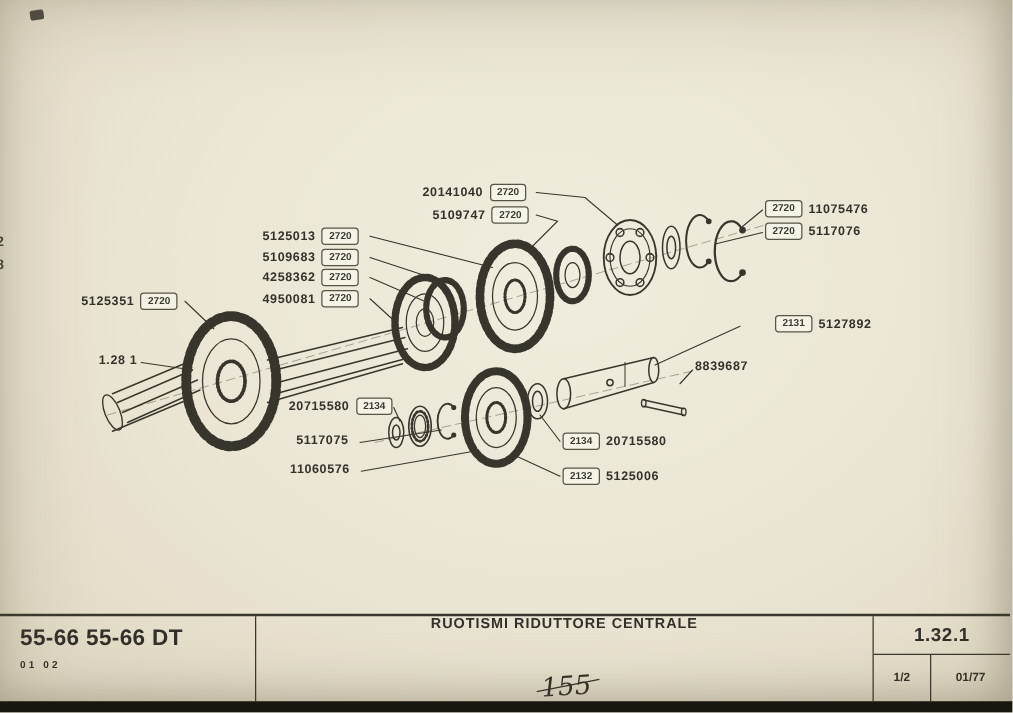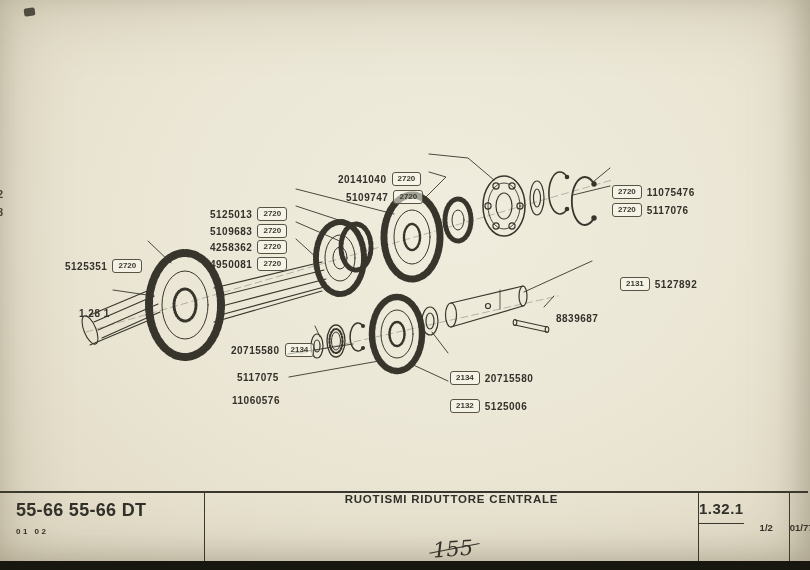--- a/index.html
+++ b/index.html
@@ -2,21 +2,21 @@
 <html><head>
 <meta charset="utf-8">
 <style>
   html,body{margin:0;padding:0;}
   body{
     width:810px;height:570px;position:relative;overflow:hidden;
     background:radial-gradient(ellipse at 55% 38%, #f0edde 0%, #eae5d3 55%, #ded7c2 100%);
     font-family:"Liberation Sans",sans-serif;color:#32302a;
   }
   .art{position:absolute;left:0;top:0;}
-  .callout{position:absolute;display:flex;align-items:center;gap:5px;white-space:nowrap;z-index:3;margin-top:25px;}
+  .callout{position:absolute;display:flex;align-items:center;gap:5px;white-space:nowrap;z-index:3;}
   .pn{font-size:10px;font-weight:700;letter-spacing:.5px;color:#33312a;}
   .ref{font-size:8px;font-weight:600;color:#3b392f;border:1px solid #575446;border-radius:3px;
        padding:1px 5px 1.5px;background:rgba(252,251,240,.55);line-height:1.2;}
   .edge-mark{position:absolute;left:-3px;font-size:11px;font-weight:600;color:#45433a;z-index:3;}
   .corner-blob{position:absolute;left:24px;top:8px;width:11px;height:8px;background:#35332b;
        transform:rotate(-8deg);border-radius:2px;opacity:.85;z-index:3;}
   .footer{position:absolute;left:0;top:491px;width:808px;height:70px;border-top:2px solid #3a382e;
        display:flex;box-sizing:border-box;z-index:4;}
   .f-left{width:205px;border-right:1.5px solid #3a382e;padding:7px 0 0 16px;box-sizing:border-box;}
   .model{font-size:18px;font-weight:800;letter-spacing:.3px;white-space:nowrap;}
@@ -25,21 +25,21 @@
   .f-title{text-align:center;font-size:11.5px;font-weight:700;letter-spacing:.8px;}
   .f-mid-cols{display:flex;justify-content:space-between;padding:4px 12px 0 8px;}
   .korean{font-size:9.5px;margin-bottom:4px;}
   .german{font-size:8.5px;font-style:italic;font-weight:600;}
   .f-mid-right{text-align:right;font-size:8.5px;font-style:italic;font-weight:600;
        color:#5c584e;line-height:1.55;padding-top:2px;}
   .handwritten{position:absolute;left:228px;bottom:0px;font-family:"DejaVu Serif",serif;
        font-style:italic;font-size:21px;color:#33302a;transform:rotate(-4deg);}
   .handwritten::after{content:"";position:absolute;left:-4px;right:-7px;top:46%;
        border-top:1.5px solid #33302a;transform:rotate(-7deg);}
-  .f-right{width:110px;border-left:1.5px solid #3a382e;display:flex;flex-direction:row;box-sizing:border-box;}
+  .f-right{width:110px;border-left:1.5px solid #3a382e;display:flex;flex-direction:column;box-sizing:border-box;}
   .section-code{height:30px;display:flex;align-items:center;justify-content:center;
        font-size:15px;font-weight:700;letter-spacing:.5px;border-bottom:1.5px solid #3a382e;}
   .f-right-bottom{flex:1;display:flex;}
   .page-num{width:45px;border-right:1.5px solid #3a382e;display:flex;align-items:center;
        justify-content:center;font-size:9.5px;font-weight:600;}
   .date{flex:1;display:flex;align-items:center;justify-content:center;font-size:9.5px;font-weight:600;}
   .bottom-bar{position:absolute;left:0;right:0;bottom:0;height:9px;background:#17160f;z-index:6;}
   .vignette{position:absolute;inset:0;pointer-events:none;z-index:5;
        box-shadow:inset 0 0 70px rgba(100,88,55,.25), inset -7px -12px 28px rgba(60,50,30,.22);}
 </style>

